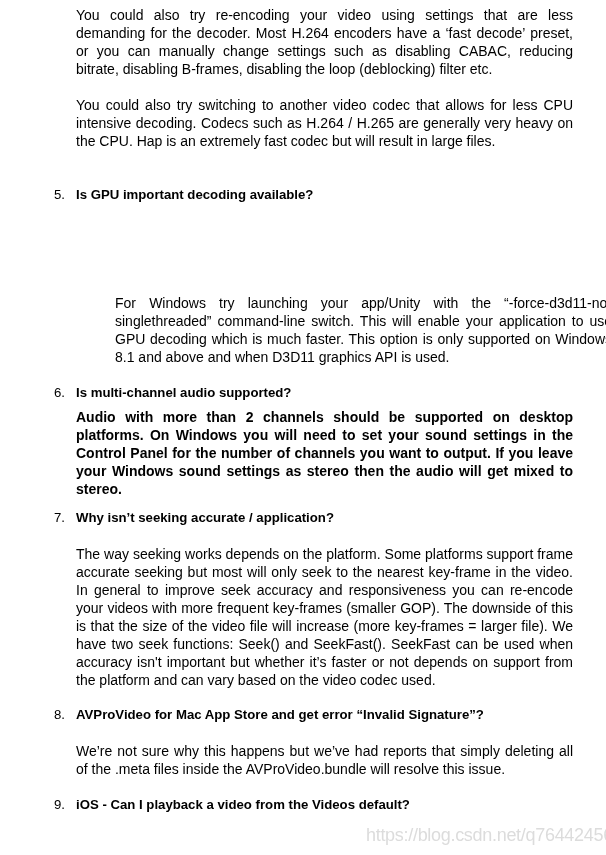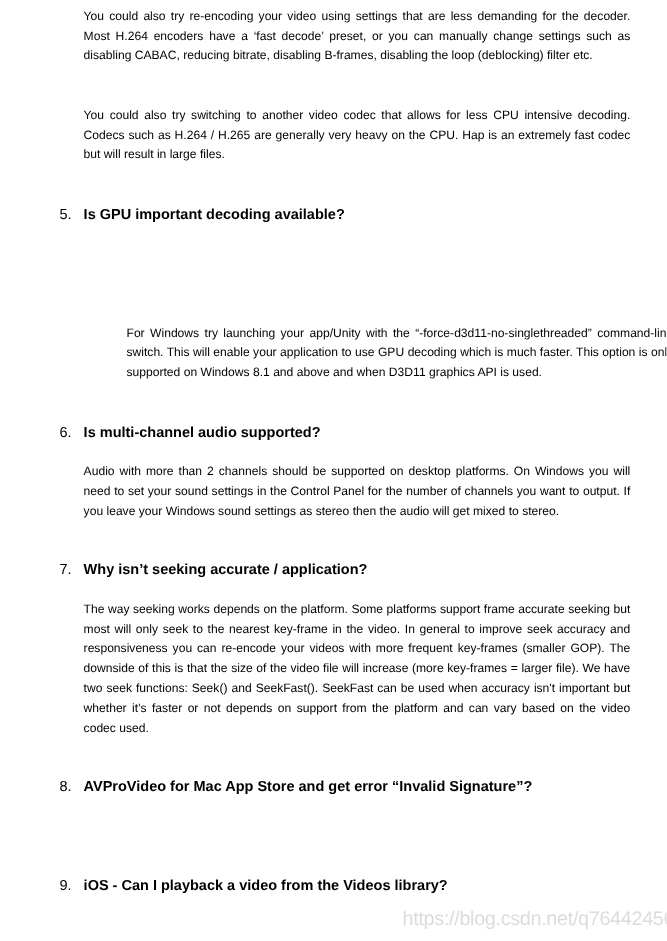--- a/index.html
+++ b/index.html
@@ -1,19 +1,19 @@
 <!DOCTYPE html>
 <html><head>
 <meta charset="utf-8">
 <style>
   html, body { margin: 0; padding: 0; background: #ffffff; }
   body { width: 606px; height: 855px; position: relative; overflow: hidden;
          font-family: "Liberation Sans", sans-serif; color: #000; }
   .page { position: absolute; left: 0; top: 0; width: 606px; height: 855px; }
-  .para { position: absolute; left: 76px; width: 497px; font-size: 11px; line-height: 18px;
+  .para { position: absolute; left: 76px; width: 497px; font-size: 14px; line-height: 18px;
           text-align: justify; margin: 0; }
   .q { position: absolute; left: 54px; width: 520px; font-size: 13.2px; line-height: 18px;
        font-weight: bold; margin: 0; }
   .q .num { position: absolute; left: 0; font-weight: normal; }
   .q .qt { position: absolute; left: 22px; white-space: nowrap; }
   .watermark { position: absolute; left: 366px; top: 825px; font-size: 18px; color: #dcdcdc;
                letter-spacing: -0.3px; white-space: nowrap; }
 </style>
 </head>
 <body>
@@ -26,32 +26,33 @@
   <div class="q" style="top:186px;">
     <span class="num">5.</span>
     <span class="qt">Is GPU important decoding available?</span>
   </div>
   <p class="para" style="top:294px;margin-left:39px;">For Windows try launching your app/Unity with the “-force-d3d11-no-singlethreaded” command-line switch.  This will enable your application to use GPU decoding which is much faster.  This option is only supported on Windows 8.1 and above and when D3D11 graphics API is used.</p>
 
   <div class="q" style="top:384px;">
     <span class="num">6.</span>
     <span class="qt">Is multi-channel audio supported?</span>
   </div>
-  <p class="para" style="top:420px;">Audio with more than 2 channels should be supported on desktop platforms.  On Windows you will need to set your sound settings in the Control Panel for the number of channels you want to output.  If you leave your Windows sound settings as stereo then the audio will get mixed to stereo.</p>
+  <p class="para" style="top:408px;font-weight:bold;">Audio with more than 2 channels should be supported on desktop platforms.  On Windows you will need to set your sound settings in the Control Panel for the number of channels you want to output.  If you leave your Windows sound settings as stereo then the audio will get mixed to stereo.</p>
 
   <div class="q" style="top:509px;">
     <span class="num">7.</span>
     <span class="qt">Why isn’t seeking accurate / application?</span>
   </div>
   <p class="para" style="top:545px;">The way seeking works depends on the platform.  Some platforms support frame accurate seeking but most will only seek to the nearest key-frame in the video.  In general to improve seek accuracy and responsiveness you can re-encode your videos with more frequent key-frames (smaller GOP).  The downside of this is that the size of the video file will increase (more key-frames = larger file).  We have two seek functions: Seek() and SeekFast().  SeekFast can be used when accuracy isn't important but whether it’s faster or not depends on support from the platform and can vary based on the video codec used.</p>
 
   <div class="q" style="top:706px;">
     <span class="num">8.</span>
     <span class="qt">AVProVideo for Mac App Store and get error “Invalid Signature”?</span>
   </div>
+  <p class="para" style="top:742px;">We’re not sure why this happens but we’ve had reports that simply deleting all of the .meta files inside the AVProVideo.bundle will resolve this issue.</p>
 
   <div class="q" style="top:796px;">
     <span class="num">9.</span>
-    <span class="qt">iOS - Can I playback a video from the Videos library?</span>
+    <span class="qt">iOS - Can I playback a video from the Videos default?</span>
   </div>
 
   <div class="watermark">https://blog.csdn.net/q764424567</div>
 </div>
 
 </body></html>

